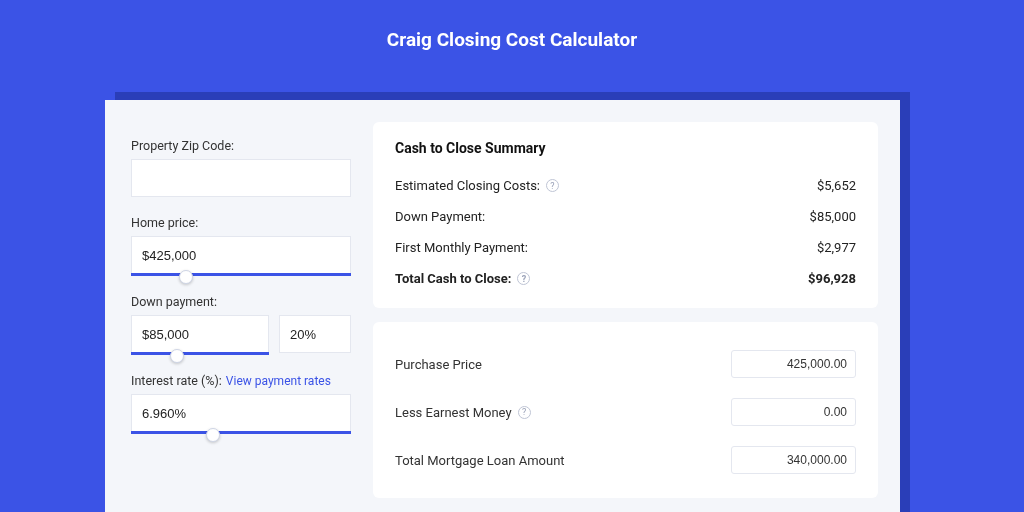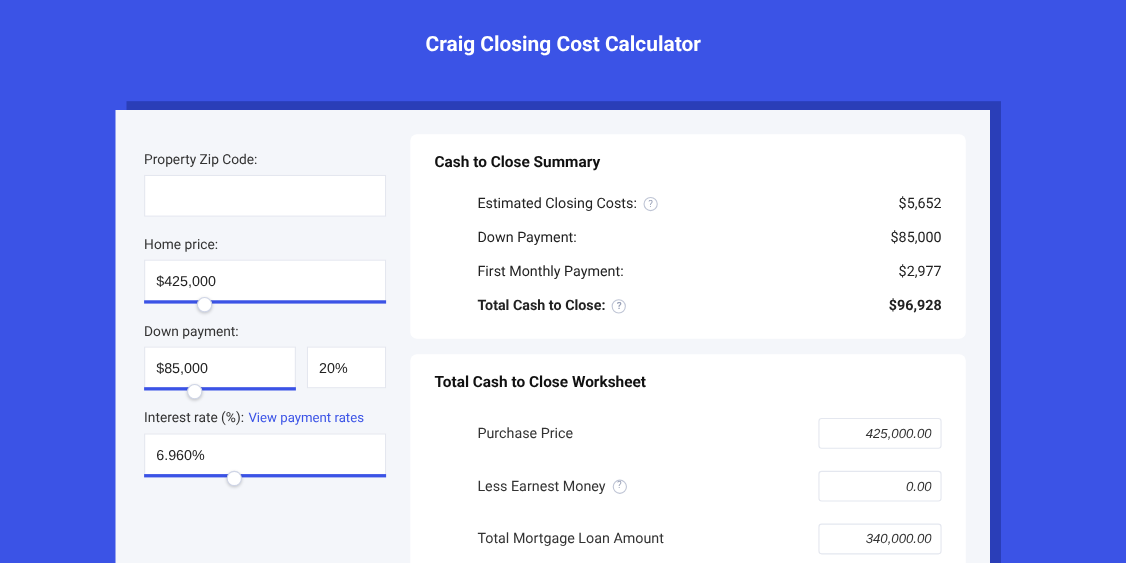--- a/index.html
+++ b/index.html
@@ -97,51 +97,50 @@
   }
   .sum-row {
     display: flex;
     justify-content: space-between;
     align-items: center;
     font-size: 13px;
     color: #222;
     padding: 8px 0;
   }
   .sum-row.total { font-weight: 700; }
-  .sum-label { display: flex; align-items: center; gap: 6px; margin-left: 39px; }
+  .sum-label { display: flex; align-items: center; gap: 6px; }
   .help {
     display: inline-flex;
     align-items: center;
     justify-content: center;
     width: 13px; height: 13px;
     border: 1px solid #bfc5d5;
     border-radius: 50%;
     font-size: 9px;
     color: #9aa2b8;
     cursor: pointer;
   }
   .ws-row {
     display: flex;
     justify-content: space-between;
     align-items: center;
     font-size: 13px;
     color: #333;
     padding: 10px 0;
   }
   .ws-input {
-    width: 112px;
+    width: 125px;
     height: 28px;
     border: 1px solid #e4e7ef;
     border-radius: 3px;
     text-align: right;
     padding: 0 8px;
     font-size: 12px;
     color: #333;
     background: #fff;
-    font-style: italic;
   }
 </style>
 </head>
 <body>
 
 <div class="page-title">Craig Closing Cost Calculator</div>
 
 <div class="shadow-backdrop"></div>
 
 <div class="app-panel">
@@ -212,21 +211,20 @@
       <div class="sum-row total">
         <span class="sum-label">
           <span>Total Cash to Close:</span>
           <span class="help">?</span>
         </span>
         <span>$96,928</span>
       </div>
     </div>
 
     <div class="card">
-      <h3>Total Cash to Close Worksheet</h3>
 
       <div class="ws-row">
         <span class="sum-label">
             <span>Purchase Price</span>
           </span>
         <input class="ws-input" value="425,000.00" style="">
       </div>
       <div class="ws-row">
         <span class="sum-label">
           <span>Less Earnest Money</span>

